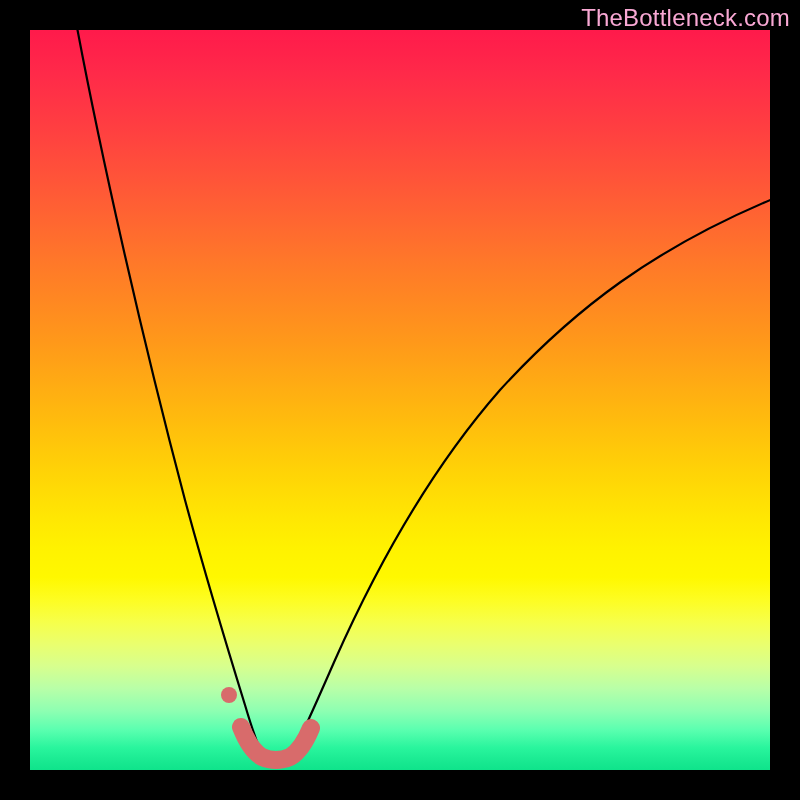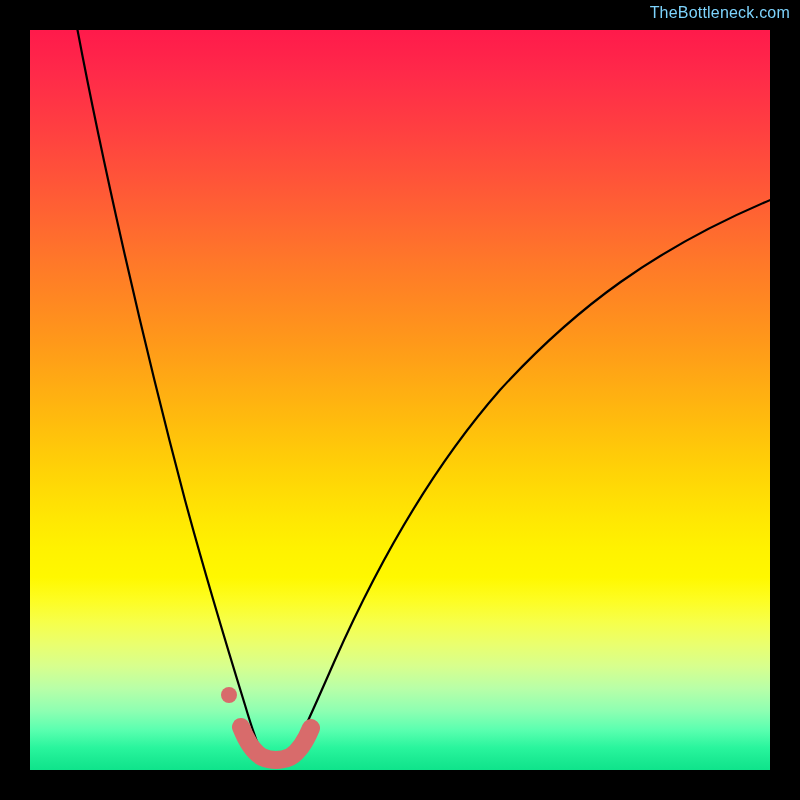--- a/index.html
+++ b/index.html
@@ -73,22 +73,22 @@
     stroke-linecap: round;
     stroke-linejoin: round;
   }
   .pink-dot {
     fill: #d86b6b;
   }
   .watermark {
     position: absolute;
     top: 4px;
     right: 10px;
-    color: #7dd3fc;
-    font-size: 16px;
+    color: #f9a8d4;
+    font-size: 24px;
     letter-spacing: 0.2px;
   }
 </style>
 </head>
 <body>
 
 <div class="frame">
 
   <div class="plot-area">
     <div class="gradient"></div>

